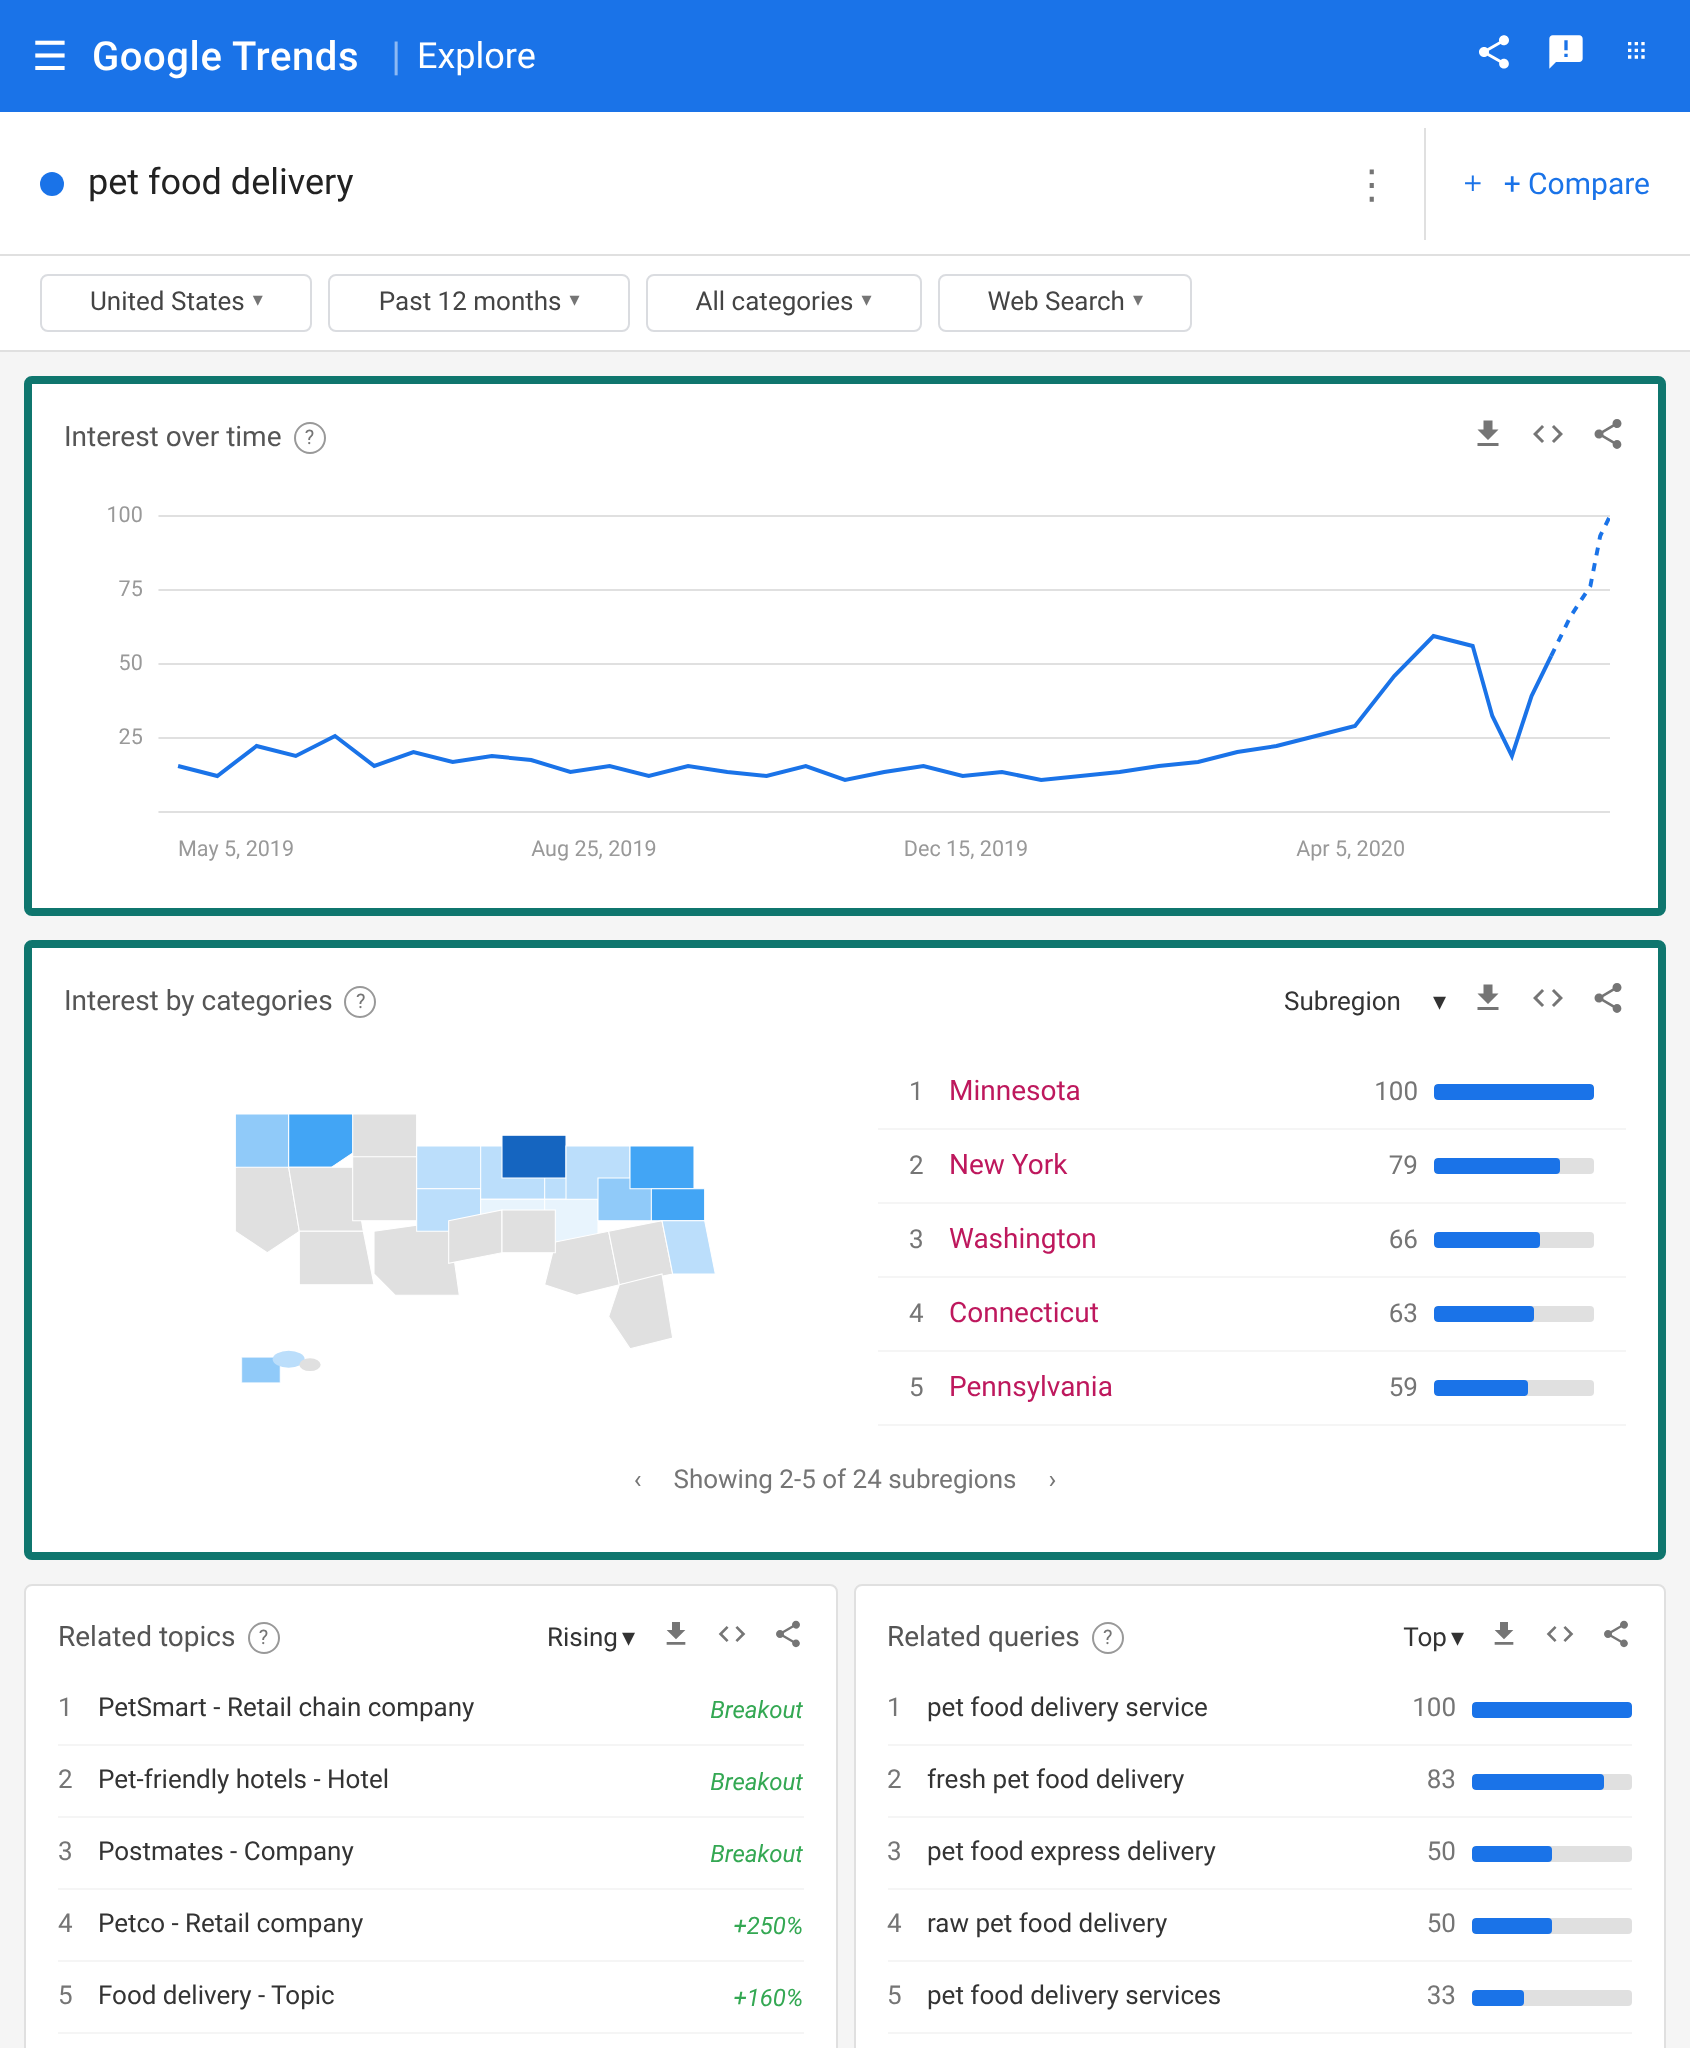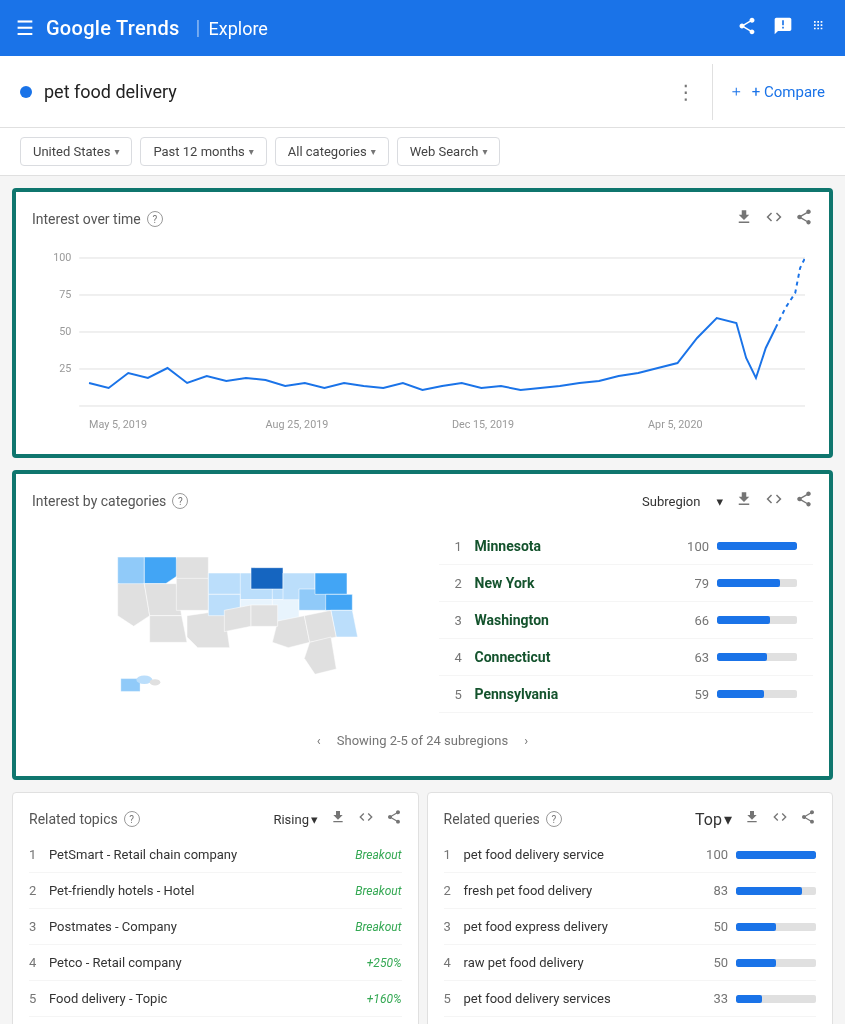--- a/index.html
+++ b/index.html
@@ -19,21 +19,21 @@
     .search-dot { width: 12px; height: 12px; background: #1a73e8; border-radius: 50%; margin-right: 12px; flex-shrink: 0; }
     .search-term { flex: 1; }
     .search-term-text { font-size: 18px; color: #222; }
     .search-term-label { font-size: 12px; color: #757575; }
     .search-more { color: #757575; font-size: 20px; cursor: pointer; margin-right: 16px; }
     .search-divider { width: 1px; height: 56px; background: #e0e0e0; margin-right: 16px; }
     .compare-btn { display: flex; align-items: center; gap: 8px; color: #1a73e8; font-size: 15px; cursor: pointer; }
 
     
     .filters { background: white; display: flex; align-items: center; padding: 0 20px; height: 48px; gap: 8px; border-bottom: 1px solid #e0e0e0; }
-    .filter-btn { display: flex; align-items: center; gap: 4px; padding: 6px 12px; border: 1px solid #dadce0; border-radius: 4px; cursor: pointer; font-size: 13px; color: #444; background: white; }
+    .filter-btn { display: flex; align-items: flex-start; gap: 4px; padding: 6px 24px; border: 1px solid #dadce0; border-radius: 4px; cursor: pointer; font-size: 13px; color: #444; background: white; }
     .filter-arrow { font-size: 10px; color: #757575; }
 
     
     .card { background: white; border: 4px solid #0f766e; border-radius: 4px; margin: 12px; padding: 16px; }
     .card-header { display: flex; align-items: center; justify-content: space-between; margin-bottom: 8px; }
     .card-title { font-size: 14px; color: #555; display: flex; align-items: center; gap: 6px; }
     .card-actions { display: flex; gap: 12px; align-items: center; }
     .card-action-icon { color: #757575; cursor: pointer; font-size: 16px; }
 
     
@@ -45,21 +45,21 @@
     .chart-line { fill: none; stroke: #1a73e8; stroke-width: 2; }
     .chart-line-dotted { fill: none; stroke: #1a73e8; stroke-width: 2; stroke-dasharray: 4,4; }
 
     
     .map-section { display: flex; gap: 0; }
     .map-container { flex: 1; display: flex; align-items: center; justify-content: center; padding: 16px; }
     .map-svg { width: 280px; height: 160px; }
     .map-rankings { flex: 1; padding: 8px 0; }
     .rank-row { display: flex; align-items: center; padding: 10px 16px; border-bottom: 1px solid #f5f5f5; }
     .rank-num { color: #757575; font-size: 13px; width: 20px; flex-shrink: 0; }
-    .rank-name { flex: 1; font-size: 14px; color: #14532d; font-weight: bold; }
+    .rank-name { flex: 1; font-size: 14px; color: #be185d; }
     .rank-value { color: #757575; font-size: 13px; width: 30px; text-align: right; margin-right: 8px; }
     .rank-bar-container { width: 80px; height: 8px; background: #e0e0e0; border-radius: 2px; overflow: hidden; position: relative; }
     .rank-bar { height: 100%; background: #1a73e8; border-radius: 2px; }
     .subregion-dropdown { display: flex; align-items: center; gap: 16px; font-size: 13px; cursor: pointer; }
 
     
     .pagination { display: flex; align-items: center; justify-content: center; padding: 12px; font-size: 13px; color: #757575; gap: 16px; }
     .pagination-arrow { cursor: pointer; color: #757575; }
 
     
@@ -76,21 +76,21 @@
     .query-row { display: flex; align-items: center; padding: 10px 0; border-bottom: 1px solid #f5f5f5; }
     .query-num { color: #757575; font-size: 13px; width: 20px; flex-shrink: 0; }
     .query-name { flex: 1; font-size: 13px; color: #333; }
     .query-value { color: #757575; font-size: 13px; width: 30px; text-align: right; margin-right: 8px; }
     .query-bar-container { width: 80px; height: 8px; background: #e0e0e0; border-radius: 2px; overflow: hidden; }
     .query-bar { height: 100%; background: #1a73e8; border-radius: 2px; }
 
     .help-icon { display: inline-flex; align-items: center; justify-content: center; width: 16px; height: 16px; border-radius: 50%; border: 1px solid #999; font-size: 10px; color: #757575; cursor: pointer; }
 
     .rising-dropdown { display: flex; align-items: center; gap: 2px; font-size: 13px; cursor: pointer; }
-    .top-dropdown { display: flex; align-items: center; gap: 2px; font-size: 16px; cursor: pointer; }
+    .top-dropdown { display: flex; align-items: center; gap: 2px; font-size: 13px; cursor: pointer; }
   </style>
 </head>
 <body>
 
 <div class="header">
   <span class="header-menu">☰</span>
   <span class="header-logo">Google Trends</span>
   <span class="header-divider">|</span>
   <span class="header-explore">Explore</span>
   <div class="header-icons">

